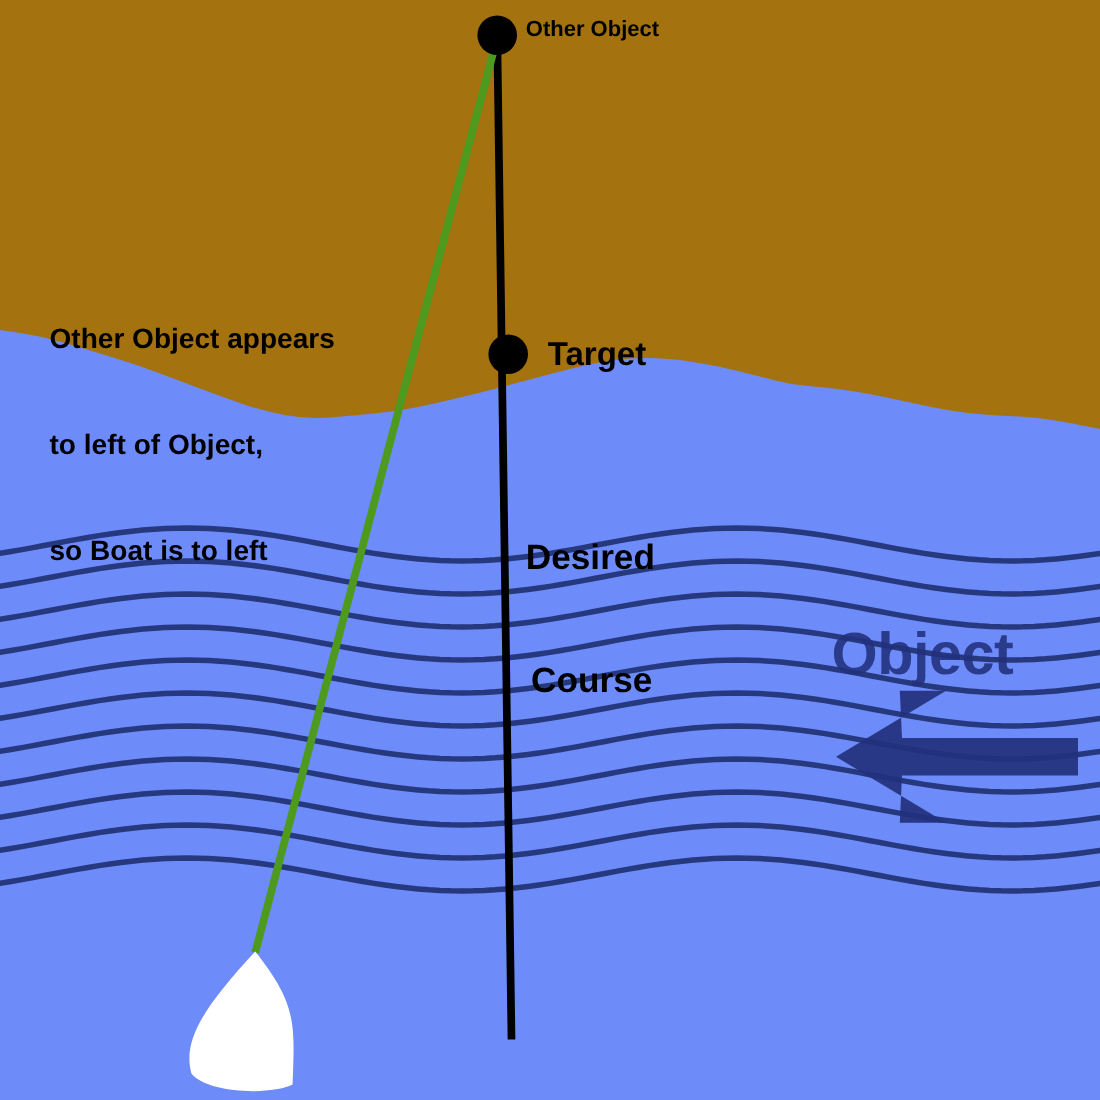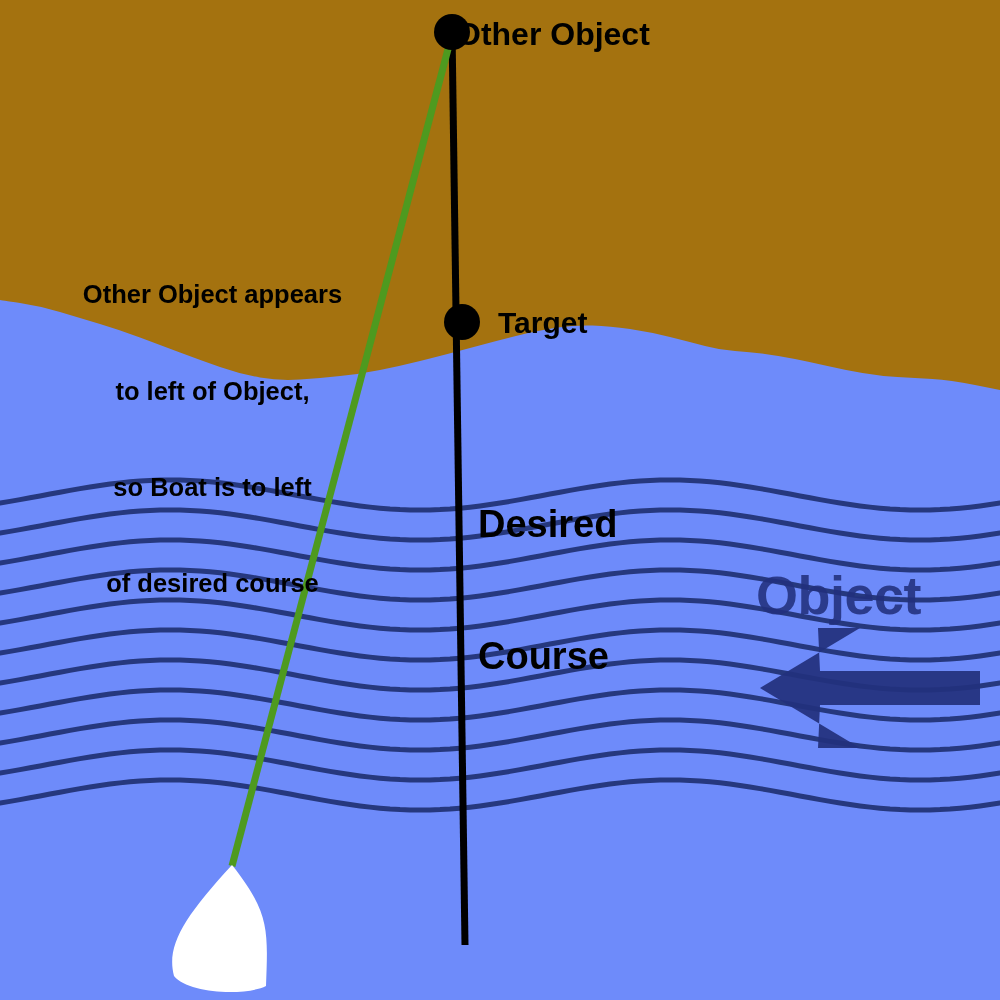--- a/index.html
+++ b/index.html
@@ -24,41 +24,41 @@
   .lbl {
     position: absolute;
     font-family: "Liberation Sans", sans-serif;
     font-weight: bold;
     color: #000000;
     white-space: pre;
     line-height: 1.16;
     margin: 0;
   }
   #label-other-object {
-    left: 456px;
+    left: 478px;
     top: 16px;
-    font-size: 32px;
+    font-size: 20px;
   }
   #label-target {
     left: 498px;
     top: 306px;
     font-size: 30px;
   }
   #label-desired-course {
     left: 478px;
     top: 414px;
-    font-size: 38px;
+    font-size: 32px;
     text-align: right;
     width: 115px;
   }
   #label-explanation {
     left: 45px;
-    top: 214px;
+    top: 228px;
     font-size: 25.5px;
-    text-align: center;
+    text-align: left;
     width: 335px;
     line-height: 1.26;
   }
   #label-current {
     left: 756px;
     top: 564px;
     font-size: 54px;
     font-weight: bold;
     color: #22307d;
     opacity: 0.88;
@@ -107,18 +107,17 @@
 
   <div class="lbl" id="label-desired-course">
     <div>Desired</div>
     <div>Course</div>
   </div>
 
   <div class="lbl" id="label-explanation">
     <div>Other Object appears</div>
     <div>to left of Object,</div>
     <div>so Boat is to left</div>
-    <div>of desired course</div>
   </div>
 
   <div class="lbl" id="label-current">Object</div>
 
 </div>
 
 </body></html>

